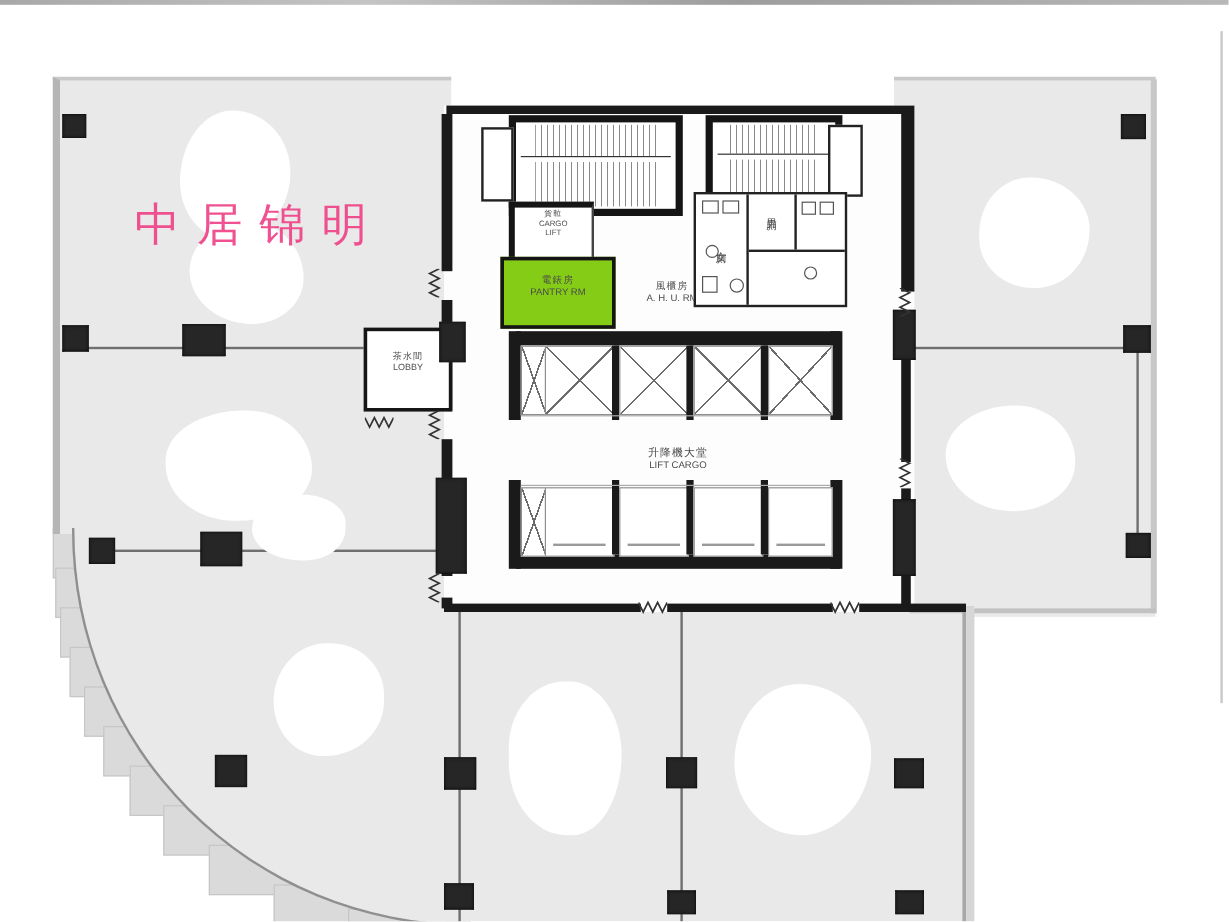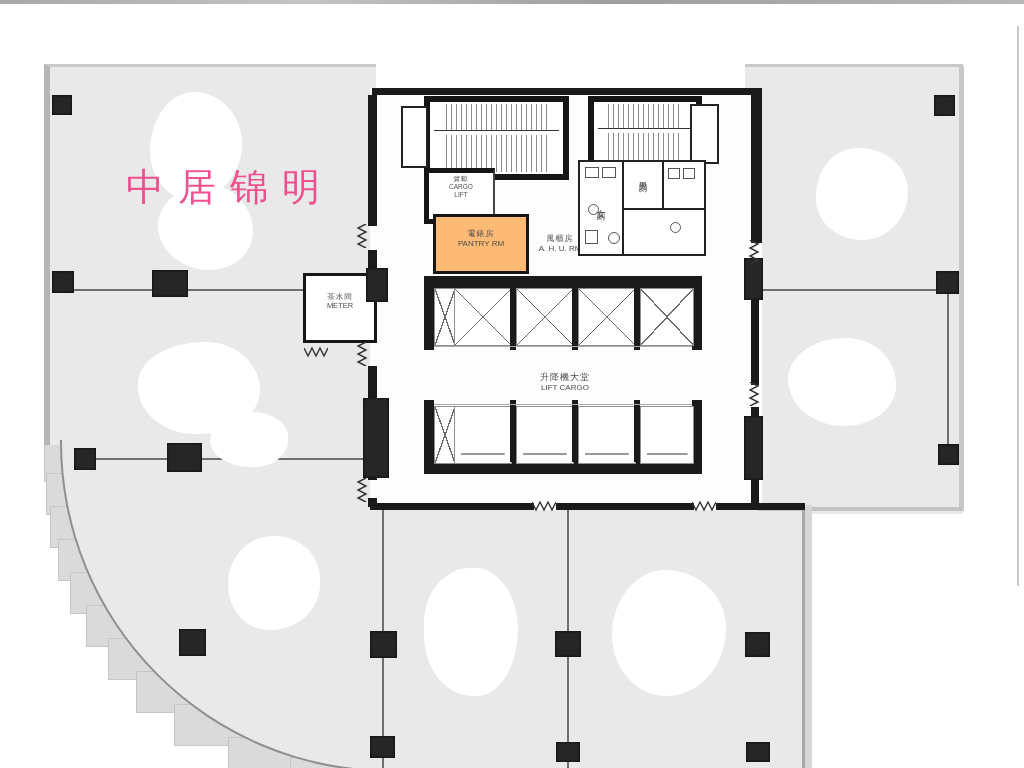--- a/index.html
+++ b/index.html
@@ -104,21 +104,21 @@
   <div class="abs thinbox" style="left:690px;top:104px;width:25px;height:56px;"></div>
 
   <div class="abs" style="left:424px;top:168px;width:64px;height:46px;border:5px solid #151515;border-right:2px solid #444;background:#fff;">
     <div class="lbl" style="font-size:6.5px;margin-top:2px;">
       <div class="zh">貨𨋢</div>
       <div>CARGO</div>
       <div>LIFT</div>
     </div>
   </div>
 
-  <div class="abs" style="left:433px;top:214px;width:90px;height:54px;border:3px solid #151515;background:#fdba74;">
+  <div class="abs" style="left:417px;top:214px;width:90px;height:54px;border:3px solid #151515;background:#84cc16;">
     <div class="lbl" style="font-size:8px;margin-top:12px;">
       <div class="zh">電錶房</div>
       <div>PANTRY RM</div>
     </div>
   </div>
 
   <div class="abs lbl" style="left:505px;top:210px;width:110px;font-size:8px;">
     <div class="zh">風櫃房</div>
     <div>A. H. U. RM</div>
   </div>
@@ -166,21 +166,21 @@
   <div class="abs car car-b" style="left:516px;top:406px;width:56px;height:56px;"></div>
   <div class="abs wall" style="left:572px;top:400px;width:6px;height:62px;"></div>
   <div class="abs car car-b" style="left:578px;top:406px;width:56px;height:56px;"></div>
   <div class="abs wall" style="left:634px;top:400px;width:6px;height:62px;"></div>
   <div class="abs car car-b" style="left:640px;top:406px;width:52px;height:56px;"></div>
   <div class="abs" style="left:434px;top:404px;width:258px;height:1px;background:#aaa;"></div>
 
   <div class="abs" style="left:303px;top:273px;width:68px;height:64px;border:3px solid #161616;background:#fff;">
     <div class="lbl" style="font-size:7.5px;margin-top:16px;">
       <div class="zh">茶水間</div>
-      <div>METER</div>
+      <div>LOBBY</div>
     </div>
   </div>
 
   <div class="abs col" style="left:52px;top:95px;width:20px;height:20px;"></div>
   <div class="abs col" style="left:52px;top:271px;width:22px;height:22px;"></div>
   <div class="abs col" style="left:152px;top:270px;width:36px;height:27px;"></div>
   <div class="abs col" style="left:74px;top:448px;width:22px;height:22px;"></div>
   <div class="abs col" style="left:167px;top:443px;width:35px;height:29px;"></div>
   <div class="abs col" style="left:179px;top:629px;width:27px;height:27px;"></div>
   <div class="abs col" style="left:370px;top:631px;width:27px;height:27px;"></div>
@@ -215,15 +215,15 @@
   <svg class="sq" style="left:532px;top:500px;" width="24" height="12" viewBox="0 0 24 12">
       <polyline points="0,2 4,10 8,2 12,10 16,2 20,10 24,2" fill="none" stroke="#333" stroke-width="1.4"></polyline>
     </svg>
   <svg class="sq" style="left:692px;top:500px;" width="24" height="12" viewBox="0 0 24 12">
       <polyline points="0,2 4,10 8,2 12,10 16,2 20,10 24,2" fill="none" stroke="#333" stroke-width="1.4"></polyline>
     </svg>
   <svg class="sq" style="left:304px;top:346px;" width="24" height="12" viewBox="0 0 24 12">
       <polyline points="0,2 4,10 8,2 12,10 16,2 20,10 24,2" fill="none" stroke="#333" stroke-width="1.4"></polyline>
     </svg>
 
-  <div id="wm" class="abs" style="left:126px;top:162px;">中居锦明</div>
+  <div id="wm" class="abs" style="left:112px;top:162px;">中居锦明</div>
 
 </div>
 
 </body></html>

